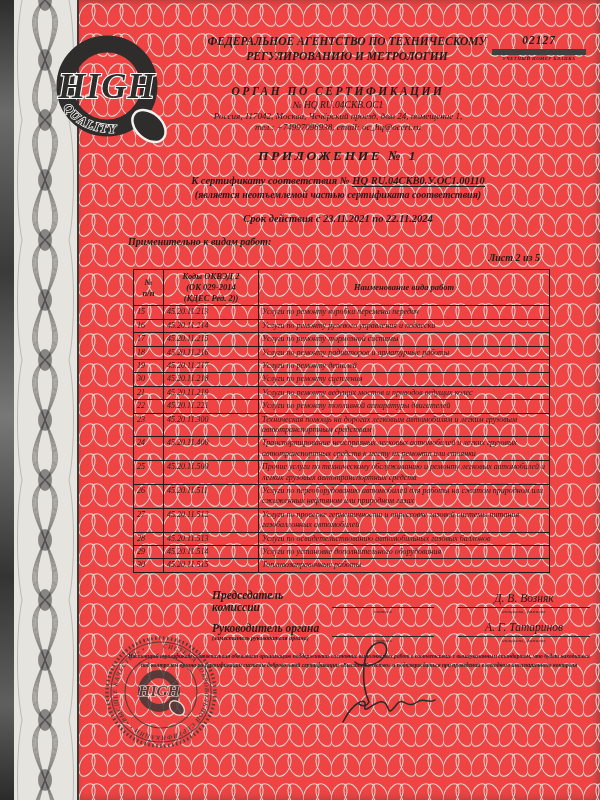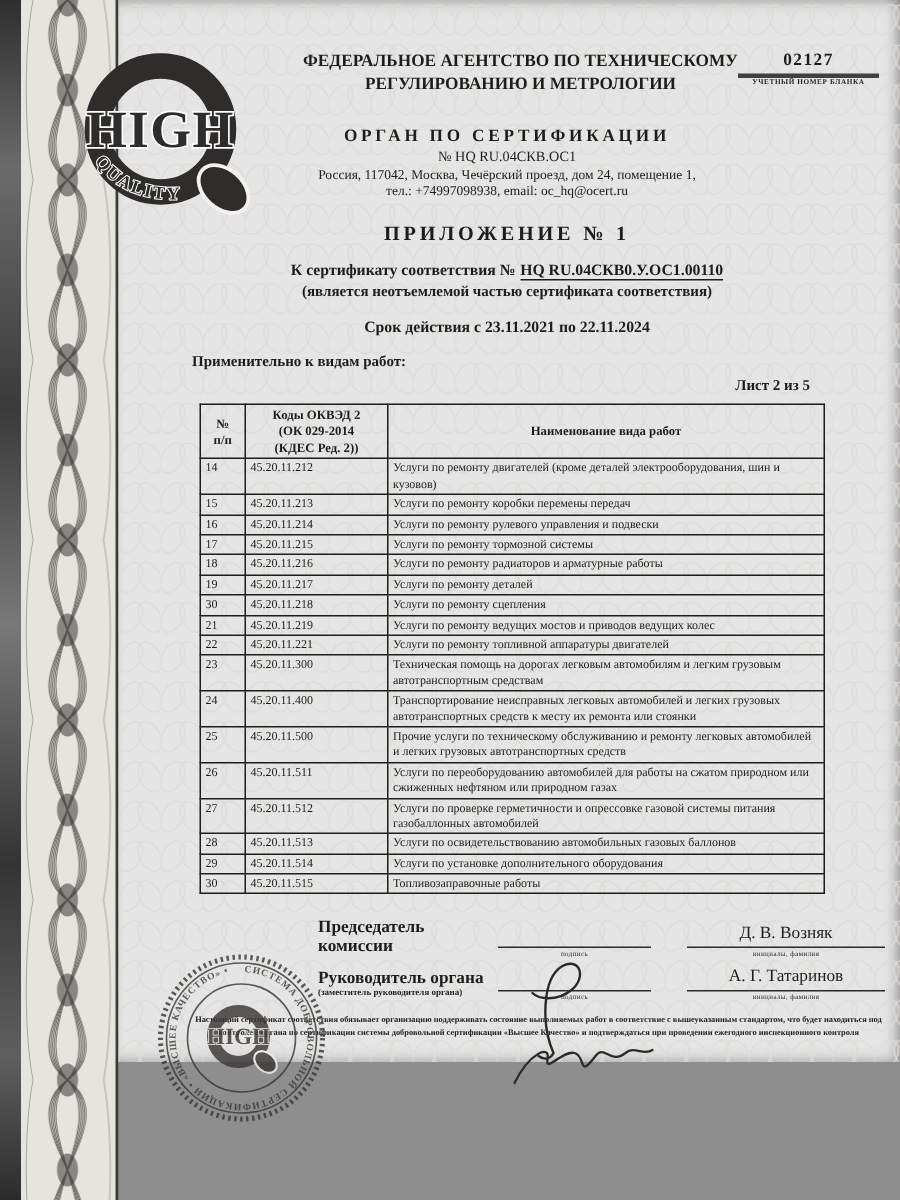--- a/index.html
+++ b/index.html
@@ -13,33 +13,34 @@
   .marble{
     position:absolute;left:0;top:0;width:14px;height:800px;
     background:linear-gradient(180deg,#2e2e2e,#6b6b6b 14%,#3a3a3a 34%,#787878 52%,#343434 72%,#5f5f5f 88%,#2b2b2b);
   }
   
   .gstrip{position:absolute;left:14px;top:0;width:63px;height:800px;background:#e9e7e2;
     border-right:2px solid #3c3a38; box-shadow:inset -4px 0 0 #e9e7e2, inset -5px 0 0 #55534f;}
   .gstrip svg{display:block;width:63px;height:800px;}
   
   .paper{
-    position:absolute;left:79px;top:0;right:0;height:708px;background:#e5e5e5;
+    position:absolute;left:79px;top:0;right:0;height:800px;background:#ef4444;
     box-shadow:inset -7px 0 9px -5px rgba(60,58,55,.45), inset 0 7px 9px -6px rgba(60,58,55,.35), inset 0 -7px 9px -6px rgba(60,58,55,.3);
+    font-style:italic;
   }
   .paper > svg.bgpattern{position:absolute;inset:0;width:100%;height:100%;}
   .content{position:relative;padding:26px 14px 0 49px;}
   .center{text-align:center;}
   .shift{margin-right:38px;}
 
   .top-row{display:flex;align-items:flex-start;}
   .logo-space{flex:none;width:74px;}
   .agency{flex:1;font-weight:bold;font-size:11.5px;line-height:1.3;text-align:center;padding-top:8px;}
   .blank{flex:none;width:94px;text-align:center;padding-top:8px;}
-  .blank-num{font-weight:bold;font-size:11.5px;letter-spacing:1px;border-bottom:3px solid #404040;padding-bottom:3px;}
+  .blank-num{font-weight:bold;font-size:11.5px;letter-spacing:1px;border-bottom:6px solid #404040;padding-bottom:3px;}
   .blank-label{font-weight:bold;font-size:4.8px;letter-spacing:.4px;padding-top:1px;}
 
   .system{margin-top:10px;font-weight:bold;}
   .system .l1{font-size:11.5px;line-height:1.3;}
   .system .l2{font-size:11.5px;line-height:1.3;}
   .system .l3{font-size:10.5px;line-height:1.3;}
 
   .org{margin-top:20px;}
   .org .t{font-weight:bold;font-size:11.5px;letter-spacing:2.5px;line-height:1.3;}
   .org .n{font-size:9.5px;line-height:1.3;}
@@ -175,25 +176,20 @@
           <tr>
             <th>№
 п/п</th>
             <th>Коды ОКВЭД 2
 (ОК 029-2014
 (КДЕС Ред. 2))</th>
             <th>Наименование вида работ</th>
           </tr>
         </thead>
         <tbody>
-  <tr>
-    <td class="num">14</td>
-    <td>45.20.11.212</td>
-    <td class="name">Услуги по ремонту двигателей (кроме деталей электрооборудования, шин и кузовов)</td>
-  </tr>
 
   <tr>
     <td class="num">15</td>
     <td>45.20.11.213</td>
     <td class="name">Услуги по ремонту коробки перемены передач</td>
   </tr>
 
   <tr>
     <td class="num">16</td>
     <td>45.20.11.214</td>

